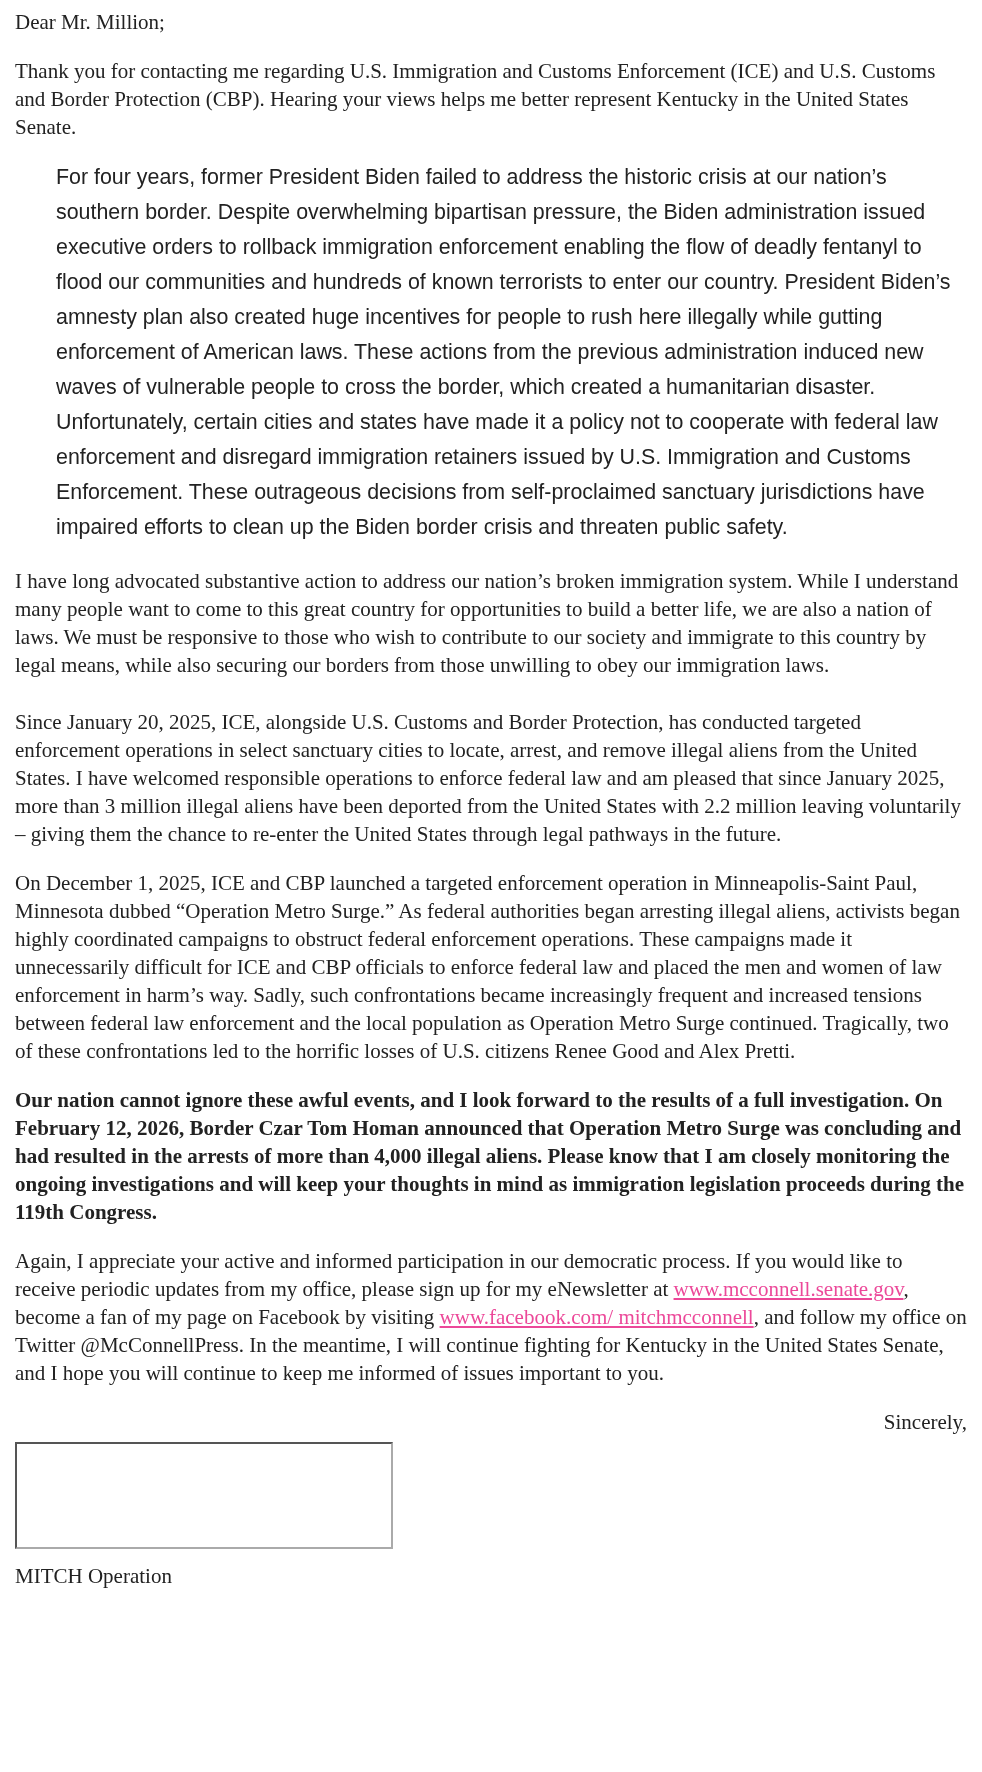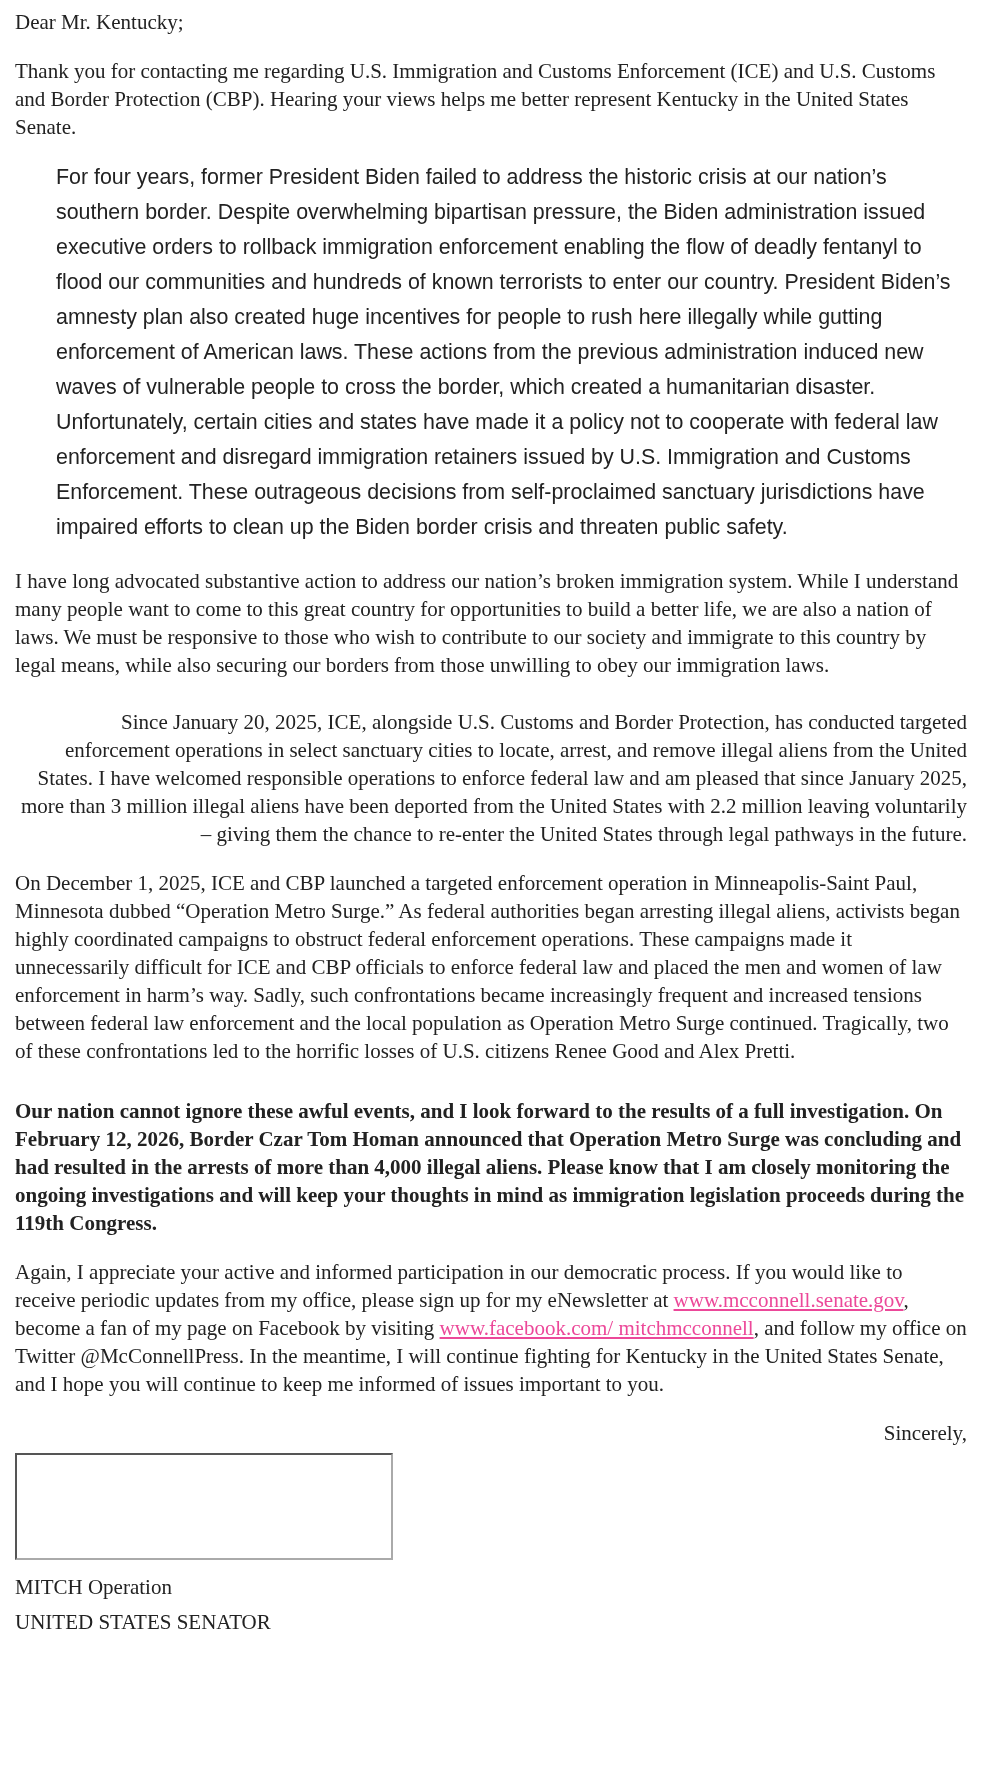--- a/index.html
+++ b/index.html
@@ -31,22 +31,22 @@
       color: #222222;
       margin-left: 41px;
     }
     p {
       margin: 0;
     }
     .salutation { margin-bottom: 21px; }
     .p-intro { margin-bottom: 19px; }
     .p-biden { margin-bottom: 22px; }
     .p-advocate { margin-bottom: 29px; }
-    .p-since { margin-bottom: 21px; text-align: right; }
-    .p-december { margin-bottom: 32px; }
+    .p-since { margin-bottom: 21px; }
+    .p-december { margin-bottom: 21px; }
     .p-nation { margin-bottom: 21px; font-weight: bold; }
     .p-again { margin-bottom: 21px; }
     a.link {
       color: #ec4899;
       text-decoration: underline;
     }
     .closing { margin-bottom: 6px; text-align: right; }
     .signature-box {
       width: 374px;
       height: 103px;
@@ -58,35 +58,34 @@
       background: #ffffff;
     }
     .sig-line {
       line-height: 35px;
     }
   </style>
 </head>
 <body>
 
 <div class="letter">
-  <p class="serif salutation">Dear Mr. Kentucky;</p>
+  <p class="serif salutation">Dear Mr. Million;</p>
 
   <p class="serif p-intro">Thank you for contacting me regarding U.S. Immigration and Customs Enforcement (ICE) and U.S. Customs and Border Protection (CBP).  Hearing your views helps me better represent Kentucky in the United States Senate.</p>
 
   <p class="sans p-biden">For four years, former President Biden failed to address the historic crisis at our nation’s southern border.  Despite overwhelming bipartisan pressure, the Biden administration issued executive orders to rollback immigration enforcement enabling the flow of deadly fentanyl to flood our communities and hundreds of known terrorists to enter our country.  President Biden’s amnesty plan also created huge incentives for people to rush here illegally while gutting enforcement of American laws.  These actions from the previous administration induced new waves of vulnerable people to cross the border, which created a humanitarian disaster.  Unfortunately, certain cities and states have made it a policy not to cooperate with federal law enforcement and disregard immigration retainers issued by U.S. Immigration and Customs Enforcement.  These outrageous decisions from self-proclaimed sanctuary jurisdictions have impaired efforts to clean up the Biden border crisis and threaten public safety.</p>
 
   <p class="serif p-advocate">I have long advocated substantive action to address our nation’s broken immigration system.  While I understand many people want to come to this great country for opportunities to build a better life, we are also a nation of laws.  We must be responsive to those who wish to contribute to our society and immigrate to this country by legal means, while also securing our borders from those unwilling to obey our immigration laws.</p>
 
   <p class="serif p-since">Since January 20, 2025, ICE, alongside U.S. Customs and Border Protection, has conducted targeted enforcement operations in select sanctuary cities to locate, arrest, and remove illegal aliens from the United States.  I have welcomed responsible operations to enforce federal law and am pleased that since January 2025, more than 3 million illegal aliens have been deported from the United States with 2.2 million leaving voluntarily – giving them the chance to re-enter the United States through legal pathways in the future.</p>
 
   <p class="serif p-december">On December 1, 2025, ICE and CBP launched a targeted enforcement operation in Minneapolis-Saint Paul, Minnesota dubbed “Operation Metro Surge.” As federal authorities began arresting illegal aliens, activists began highly coordinated campaigns to obstruct federal enforcement operations.  These campaigns made it unnecessarily difficult for ICE and CBP officials to enforce federal law and placed the men and women of law enforcement in harm’s way.  Sadly, such confrontations became increasingly frequent and increased tensions between federal law enforcement and the local population as Operation Metro Surge continued.  Tragically, two of these confrontations led to the horrific losses of U.S. citizens Renee Good and Alex Pretti.</p>
 
   <p class="serif p-nation">Our nation cannot ignore these awful events, and I look forward to the results of a full investigation.  On February 12, 2026, Border Czar Tom Homan announced that Operation Metro Surge was concluding and had resulted in the arrests of more than 4,000 illegal aliens.  Please know that I am closely monitoring the ongoing investigations and will keep your thoughts in mind as immigration legislation proceeds during the 119th Congress.</p>
 
   <p class="serif p-again"><span>Again, I appreciate your active and informed participation in our democratic process.  If you would like to receive periodic updates from my office, please sign up for my eNewsletter at </span><a class="link" href="#">www.mcconnell.senate.gov</a><span>, become a fan of my page on Facebook by visiting </span><a class="link" href="#">www.facebook.com/ mitchmcconnell</a><span>, and follow my office on Twitter @McConnellPress.  In the meantime, I will continue fighting for Kentucky in the United States Senate, and I hope you will continue to keep me informed of issues important to you.</span></p>
 
   <p class="serif closing">Sincerely,</p>
 
   <div class="signature-box"></div>
 
   <p class="serif sig-line">MITCH Operation</p>
-  <p class="serif sig-line">UNITED STATES SENATOR</p>
 </div>
 
 </body></html>

